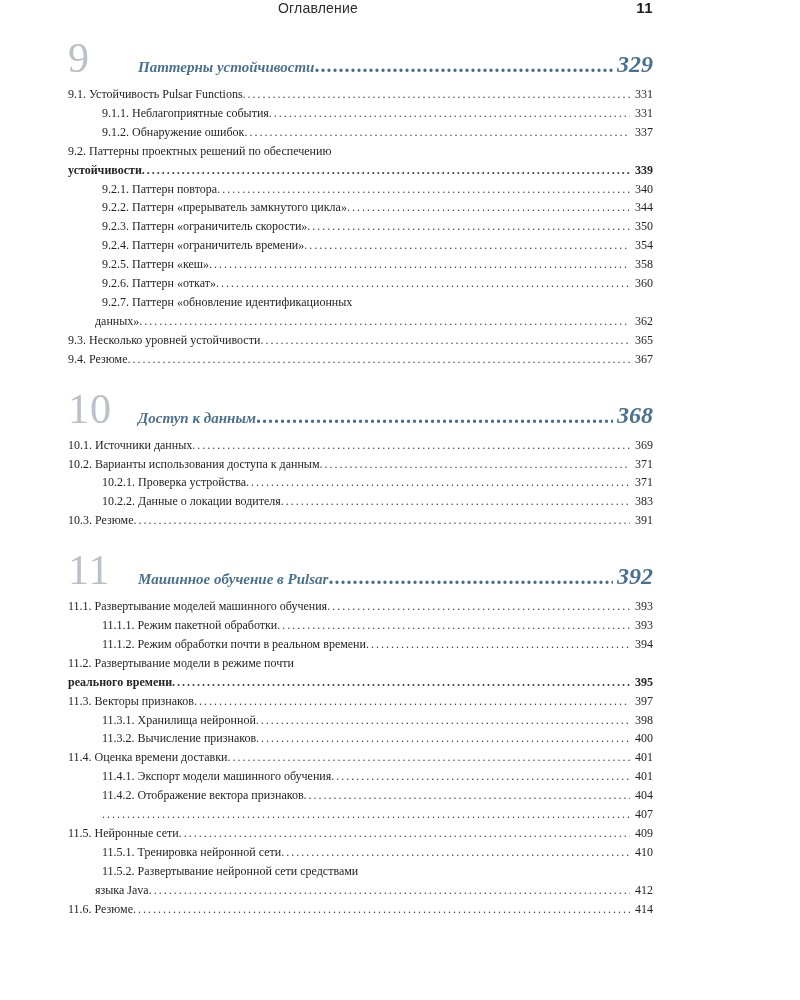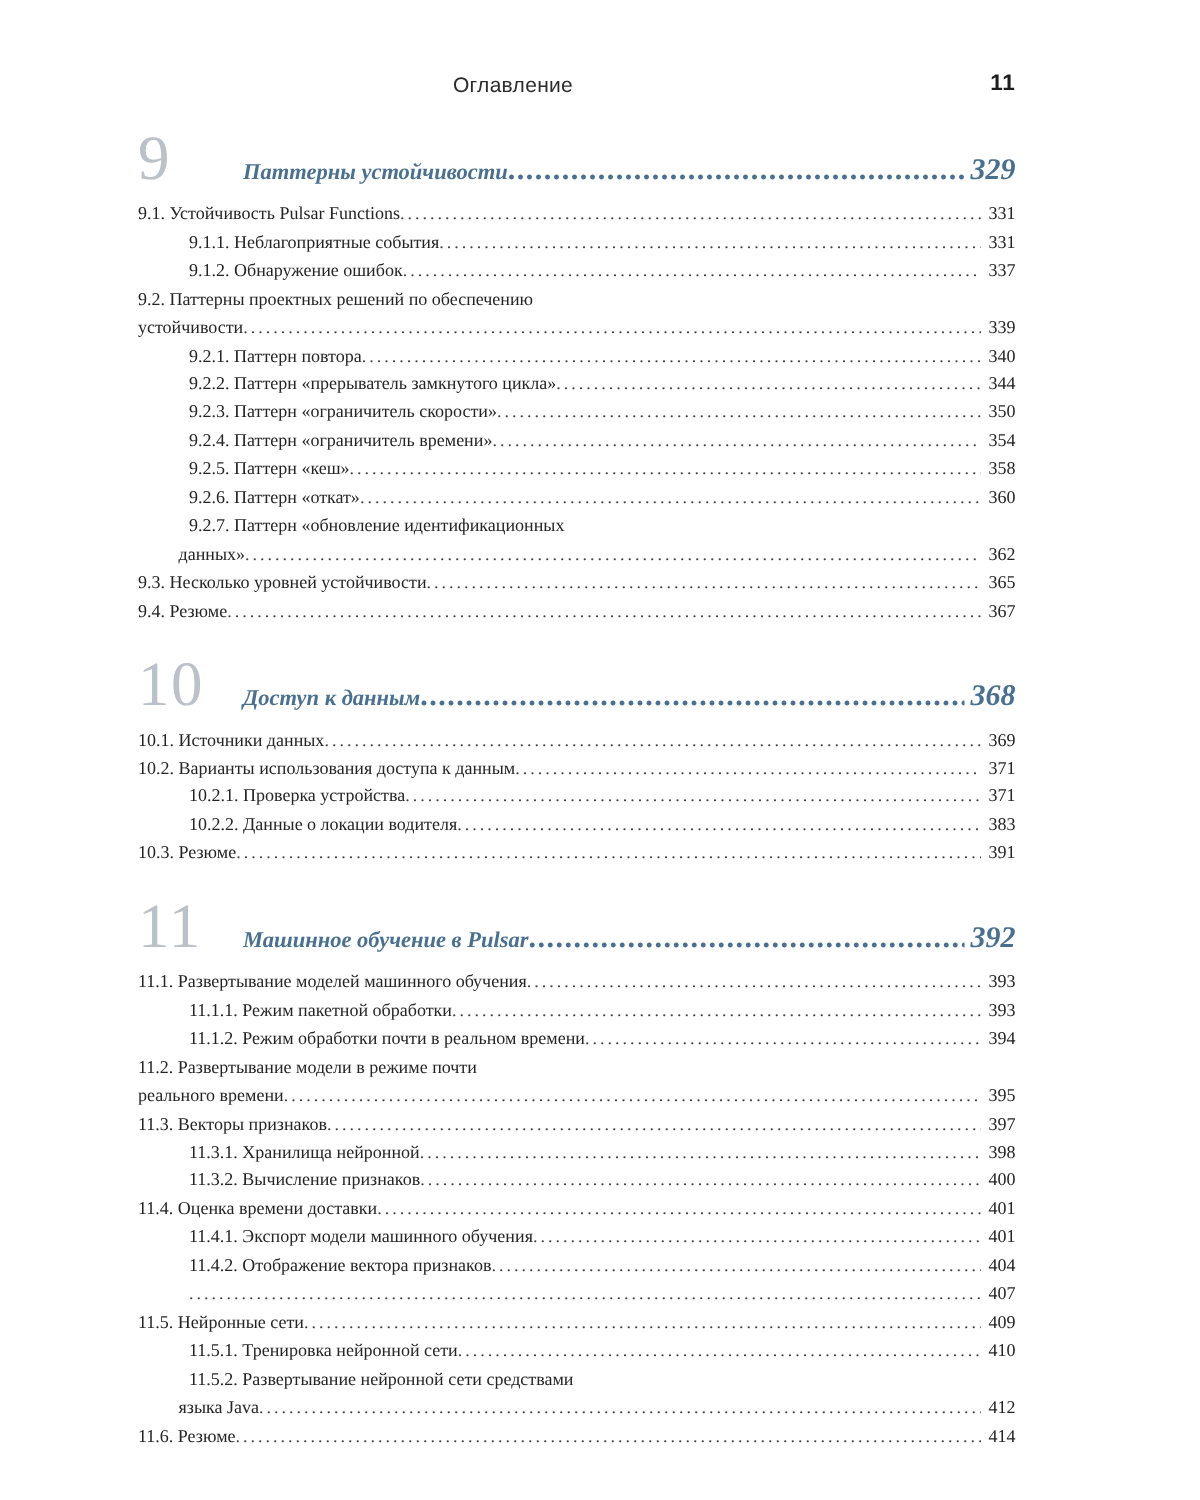--- a/index.html
+++ b/index.html
@@ -10,23 +10,22 @@
   }
   html,body{margin:0;padding:0;}
   body{
     width:800px;height:1000px;background:#ffffff;
     font-family:"Liberation Serif","DejaVu Serif",serif;
     color:var(--ink);
     overflow:hidden;
   }
   .content{
     position:relative;
-    margin-left:92px;
+    margin-left:68px;
     width:585px;
-    padding-top:48px;
   }
   
   .page-header{
     position:relative;
     height:18px;
     font-family:"Liberation Sans","DejaVu Sans",sans-serif;
   }
   .header-title{
     position:absolute;left:250px;transform:translateX(-50%);
     font-size:14px;color:#2c2c2c;letter-spacing:.2px;
@@ -55,34 +54,34 @@
   .ch-dots{
     flex:1 1 auto;min-width:0;overflow:hidden;white-space:nowrap;
     color:var(--accent);font-weight:bold;font-size:20px;
   }
   .ch-dots::after{
     content:"..................................................................................................";
     letter-spacing:1px;
   }
   .ch-page{
     margin-left:4px;
-    font-size:20px;font-weight:bold;font-style:italic;
+    font-size:24px;font-weight:bold;font-style:italic;
     color:var(--accent);
     text-align:right;
   }
   
   .toc-list{margin:0 0 2px 0;}
   .toc-row{
     display:flex;align-items:baseline;
     font-size:12px;line-height:18.9px;
     white-space:nowrap;
   }
   .toc-row .label{white-space:nowrap;}
   .lvl2{padding-left:34px;}
-  .wrap-l1{padding-left:0;}
+  .wrap-l1{padding-left:0;font-weight:bold;}
   .wrap-l2{padding-left:27px;font-family:Liberation Serif, serif;}
   .dots{
     flex:1 1 auto;min-width:0;overflow:hidden;white-space:nowrap;
     color:var(--dots);
   }
   .dots::after{
     content:"............................................................................................................................................";
     letter-spacing:2px;
   }
   .pg{margin-left:5px;color:var(--ink);}

